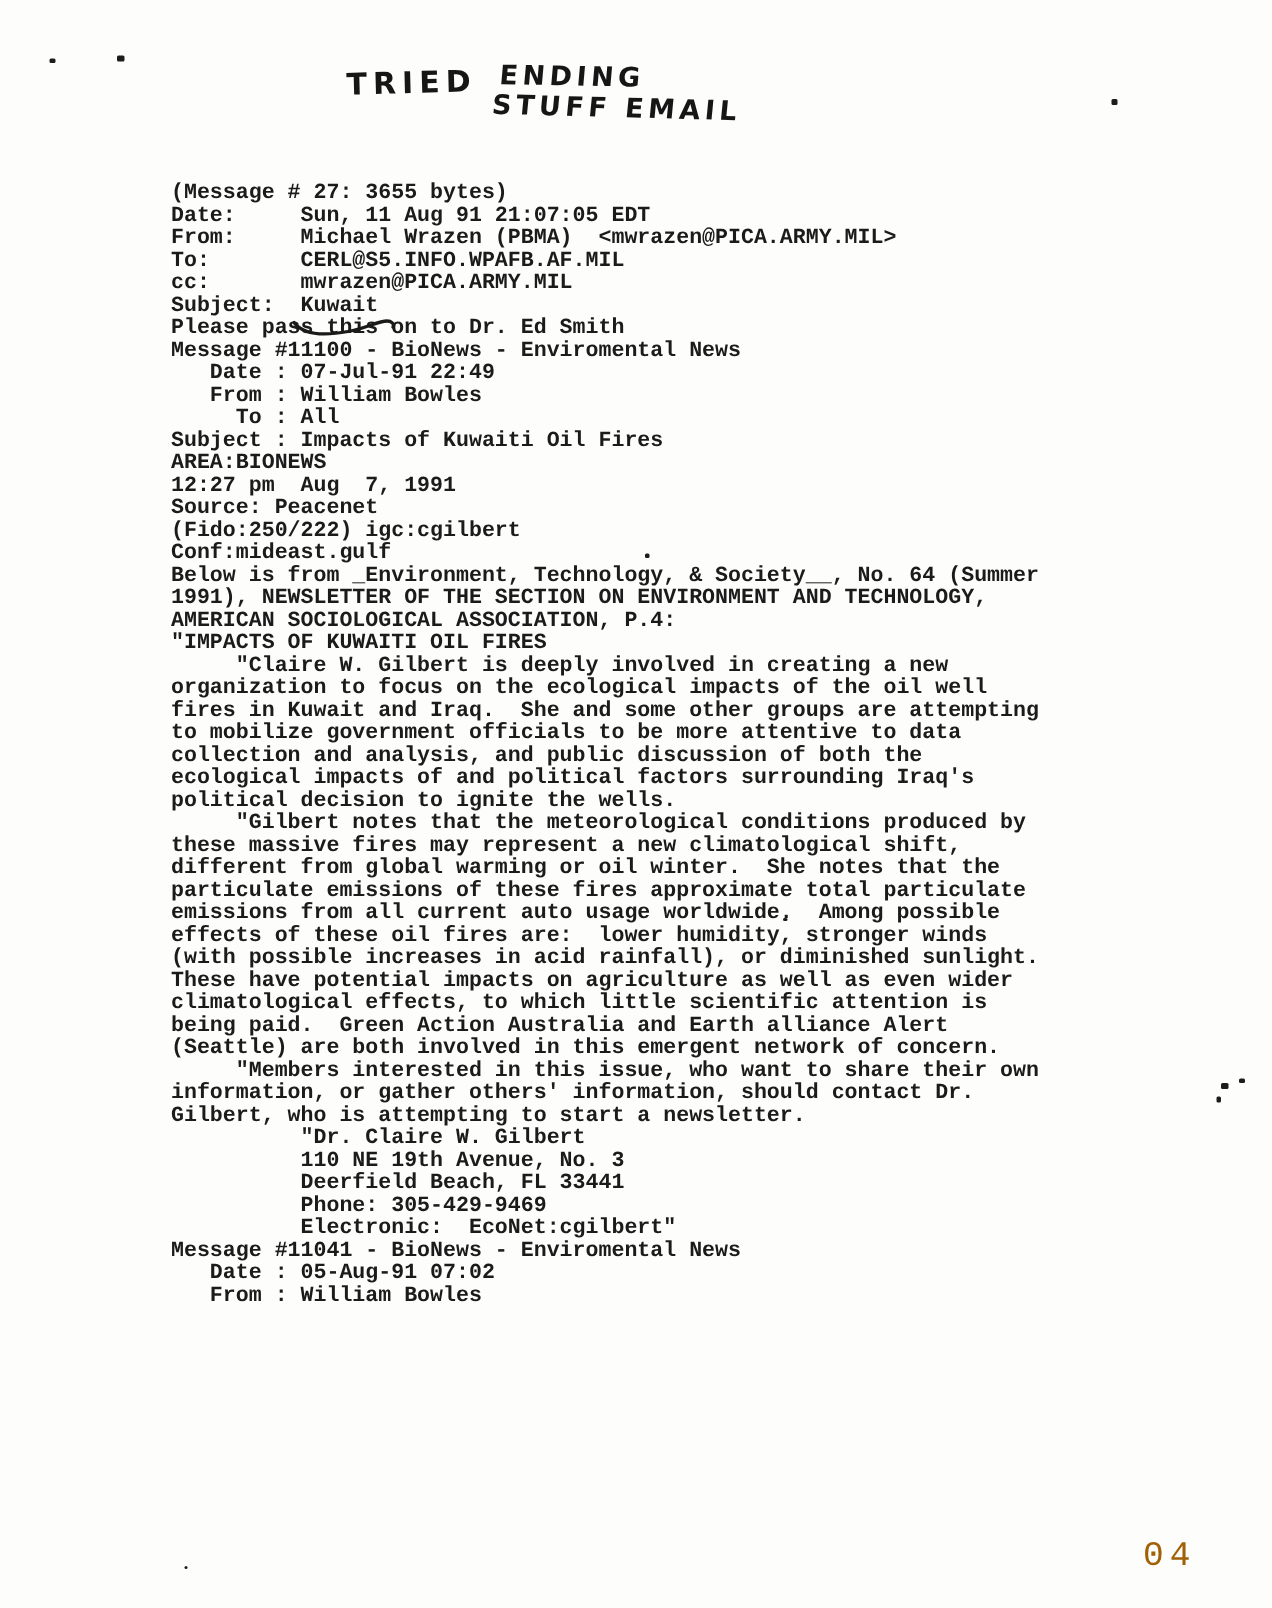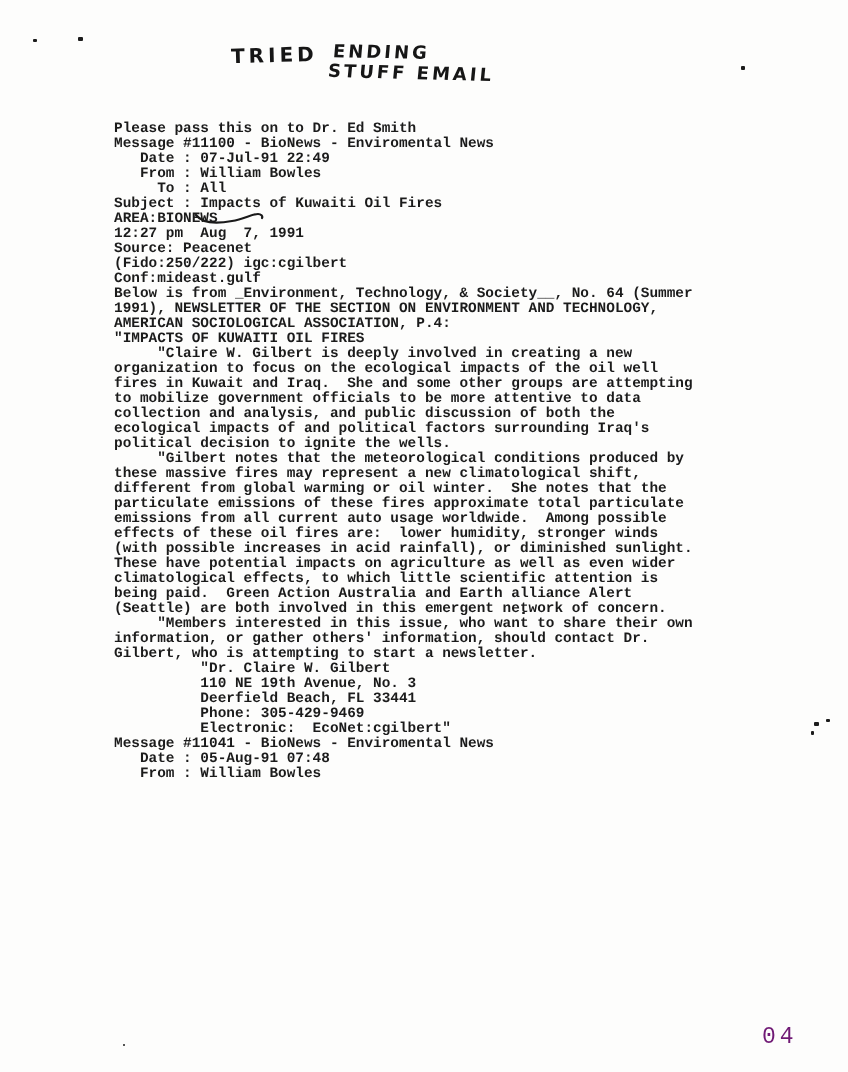--- a/index.html
+++ b/index.html
@@ -51,39 +51,46 @@
   }
   
   .page-number {
     position: absolute;
     left: 762px;
     top: 1024px;
     font-family: "Liberation Mono", "DejaVu Sans Mono", monospace;
     font-size: 23px;
     font-weight: 400;
     letter-spacing: 4px;
-    color: #701a75;
+    color: #a16207;
   }
   
   .speck {
     position: absolute;
     background: #1c1c1c;
     border-radius: 1px;
   }
 </style>
 </head>
 <body>
 
 <div class="page">
 
   <span class="handwriting hw1">TRIED</span>
   <span class="handwriting hw2">ENDING</span>
   <span class="handwriting hw3">STUFF EMAIL</span>
 
   <div class="typetext">
+    <pre>(Message # 27: 3655 bytes)
+Date:     Sun, 11 Aug 91 21:07:05 EDT
+From:     Michael Wrazen (PBMA)  &lt;mwrazen@PICA.ARMY.MIL&gt;
+To:       CERL@S5.INFO.WPAFB.AF.MIL
+cc:       mwrazen@PICA.ARMY.MIL
+Subject:  Kuwait
+</pre>
     <pre>Please pass this on to Dr. Ed Smith
 </pre>
     <pre>Message #11100 - BioNews - Enviromental News
    Date : 07-Jul-91 22:49
    From : William Bowles
      To : All
 Subject : Impacts of Kuwaiti Oil Fires
 </pre>
     <pre>AREA:BIONEWS
 12:27 pm  Aug  7, 1991
@@ -117,21 +124,21 @@
      "Members interested in this issue, who want to share their own
 information, or gather others' information, should contact Dr.
 Gilbert, who is attempting to start a newsletter.</pre>
     <pre>          "Dr. Claire W. Gilbert
           110 NE 19th Avenue, No. 3
           Deerfield Beach, FL 33441
           Phone: 305-429-9469
           Electronic:  EcoNet:cgilbert"
 </pre>
     <pre>Message #11041 - BioNews - Enviromental News
-   Date : 05-Aug-91 07:48
+   Date : 05-Aug-91 07:02
    From : William Bowles</pre>
   </div>
 
   <svg class="subject-underline" width="74" height="16" viewBox="0 0 74 16">
     <path d="M2,5 C8,13 22,14 38,11 C50,9 58,4 64,4 C67,4 69,6 68,8" fill="none" stroke="#1a1a1a" stroke-width="2.2" stroke-linecap="round"></path>
   </svg>
 
   <div class="speck" style="left:33px;  top:39px;  width:4px; height:3px;"></div>
   <div class="speck" style="left:78px;  top:37px;  width:5px; height:4px;"></div>
   <div class="speck" style="left:741px; top:66px;  width:4px; height:4px;"></div>

